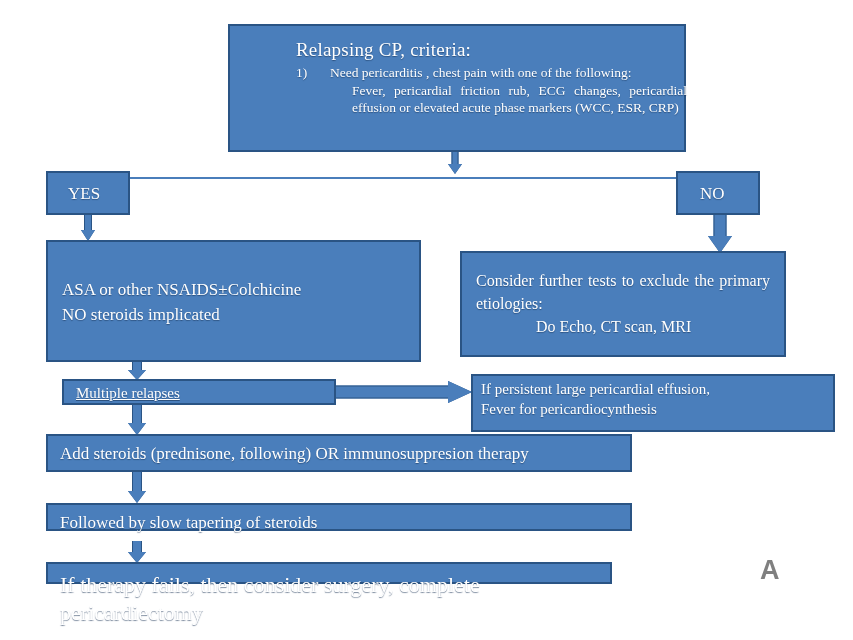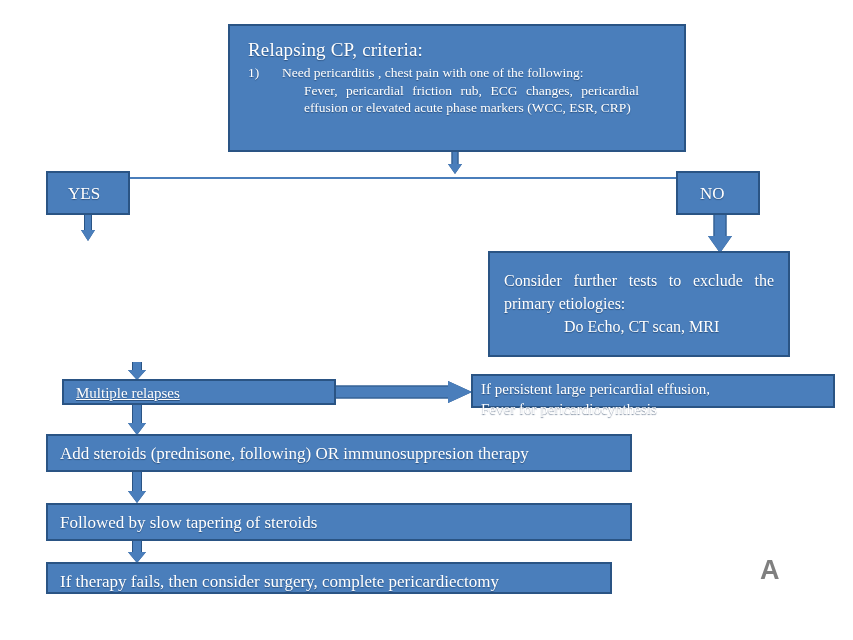--- a/index.html
+++ b/index.html
@@ -28,21 +28,21 @@
     color: #ffffff;
     font-family: "Liberation Serif", "DejaVu Serif", serif;
     line-height: 1.28;
     text-shadow: 0 1px 1px rgba(20,45,80,0.55);
   }
   .box .pad {
     padding: 6px 10px;
   }
 
   
-  #box-criteria { left: 228px; top: 24px; width: 458px; height: 128px; font-size: 16px; }
+  #box-criteria { left: 228px; top: 24px; width: 458px; height: 128px; font-size: 16px; padding-left: 48px; }
   #box-criteria .title { font-size: 19px; margin: 6px 0 2px 8px; letter-spacing: .2px; }
   #box-criteria .listrow {
     display: flex;
     font-size: 13.5px;
     margin-left: 8px;
   }
   #box-criteria .listnum { width: 34px; flex: none; }
   #box-criteria .listbody { flex: 1; }
   #box-criteria .sub {
     margin-left: 64px;
@@ -55,39 +55,39 @@
   
   #box-yes { left: 46px; top: 171px; width: 84px; height: 44px; font-size: 17px; }
   #box-yes .pad { padding: 10px 0 0 20px; }
   #box-no  { left: 676px; top: 171px; width: 84px; height: 44px; font-size: 17px; }
   #box-no .pad { padding: 10px 8px 0 22px; }
 
   
   #box-asa { left: 46px; top: 240px; width: 375px; height: 122px; font-size: 17px; }
   #box-asa .pad { padding: 36px 0 0 14px; line-height: 1.45; }
 
-  #box-tests { left: 488px; top: 251px; width: 302px; height: 106px; font-size: 16px; }
+  #box-tests { left: 460px; top: 251px; width: 326px; height: 106px; font-size: 16px; }
   #box-tests .pad { padding: 16px 14px 0 14px; line-height: 1.45; }
   #box-tests .just { text-align: justify; text-align-last: left; }
   #box-tests .indent { margin-left: 60px; }
 
   
   #box-relapses { left: 62px; top: 379px; width: 274px; height: 26px; font-size: 15px; text-decoration: underline; }
   #box-relapses .pad { padding: 3px 0 0 12px; }
 
-  #box-effusion { left: 471px; top: 374px; width: 364px; height: 34px; font-size: 15px; }
+  #box-effusion { left: 471px; top: 374px; width: 364px; height: 58px; font-size: 15px; }
   #box-effusion .pad { padding: 3px 8px 0 8px; line-height: 1.35; }
   #box-effusion .just { text-align: justify; text-align-last: left; }
 
   
   #box-addsteroids { left: 46px; top: 434px; width: 586px; height: 38px; font-size: 17px; }
   #box-addsteroids .pad { padding: 7px 0 0 12px; }
-  #box-taper { left: 46px; top: 503px; width: 586px; height: 38px; font-size: 17px; }
+  #box-taper { left: 46px; top: 503px; width: 586px; height: 28px; font-size: 17px; }
   #box-taper .pad { padding: 7px 0 0 12px; }
-  #box-surgery { left: 46px; top: 562px; width: 566px; height: 32px; font-size: 17px; font-family: Liberation Serif, serif; }
+  #box-surgery { left: 46px; top: 562px; width: 566px; height: 22px; font-size: 22px; font-family: Liberation Serif, serif; }
   #box-surgery .pad { padding: 7px 0 0 12px; }
 
   
   .hline {
     position: absolute;
     background: #4a7ebb;
     height: 2px;
   }
   #line-split { left: 86px; top: 177px; width: 640px; }
 
@@ -230,20 +230,26 @@
 
   <div class="arrow-v" id="arr-yes">
     <div class="stem"></div>
     <div class="head"></div>
   </div>
   <div class="arrow-v" id="arr-no">
     <div class="stem"></div>
     <div class="head"></div>
   </div>
 
+  <div class="box" id="box-asa">
+    <div class="pad">
+      <div>ASA or other NSAIDS±Colchicine</div>
+      <div>NO steroids implicated</div>
+    </div>
+  </div>
 
   <div class="box" id="box-tests">
     <div class="pad">
       <div class="just">Consider further tests to exclude the primary etiologies:</div>
       <div class="indent">Do Echo, CT scan, MRI</div>
     </div>
   </div>
 
   <div class="arrow-v" id="arr-asa">
     <div class="stem"></div>

